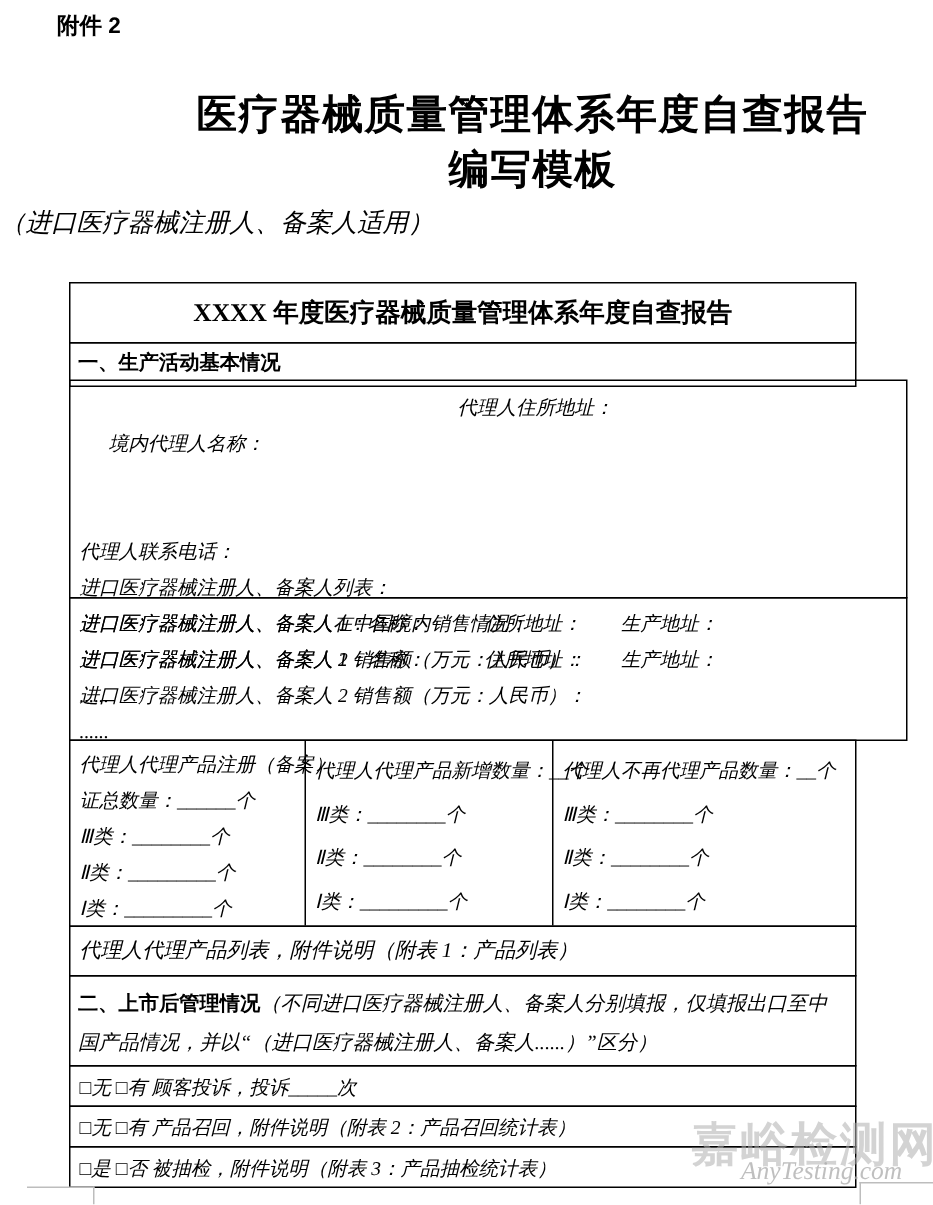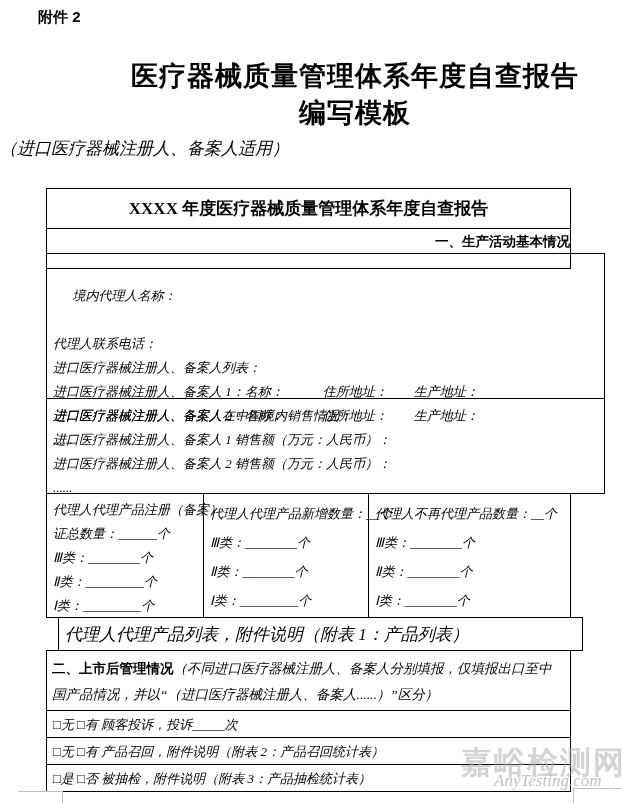--- a/index.html
+++ b/index.html
@@ -25,22 +25,22 @@
   }
 
   
   .trow { position:absolute; left:46px; box-sizing:border-box;
           border:1px solid #000; background:transparent; }
   .w-std  { width:525px; }   
   .w-wide { width:559px; }   
 
   .r-title   { top:188px; height:41px;  line-height:39px; text-align:center;
                font-weight:bold; font-size:17px; }
-  .r-sec1    { top:228px; height:41px;  line-height:25px; font-weight:bold;
-               font-size:13.5px; padding-left:5px;text-align:right; }
+  .r-sec1    { top:228px; height:30px;  line-height:25px; font-weight:bold;
+               font-size:13.5px; padding-left:5px; }
   .r-agent   { top:253px; height:146px; padding:6px 0 0 6px; }
   .r-sales   { top:398px; height:96px;  padding:5px 0 0 6px; }
   .r-cols    { top:493px; height:125px; padding:0; }
   .r-plist   { top:617px; height:34px;  line-height:33px; padding-left:6px; }
   .r-sec2    { top:650px; height:61px;  padding:5px 8px 0 5px;
                font-size:13.5px; line-height:26px; }
   .r-chk1    { top:710px; height:28px;  line-height:27px; padding-left:6px; }
   .r-chk2    { top:737px; height:28px;  line-height:27px; padding-left:6px; }
   .r-chk3    { top:764px; height:28px;  line-height:27px; padding-left:6px; }
 
@@ -50,21 +50,21 @@
 
   .colwrap { display:flex; height:100%; }
   .col { box-sizing:border-box; padding:4px 4px 0 6px; }
   .col1 { width:157px; border-right:1px solid #000; }
   .col2w{ width:165px; border-right:1px solid #000; }
   .col3 { flex:1; }
   .col .cellline { line-height:24px; }
   .col2w .cellline, .col3 .cellline { line-height:27px; padding-top:2px; }
 
   .chk { font-size:13px; }
-  .plist { font-size:17px;margin-left:12px; }
+  .plist { font-size:14px; }
 
   .sec2-bold { font-family:"Liberation Sans", sans-serif; font-weight:bold; font-style:normal; }
 
   .watermark-cn {
     position:absolute; top:742px; right:-4px; z-index:5;
     font-family:"Liberation Sans", sans-serif; font-weight:bold;
     font-size:31px; color:rgba(175,175,175,0.55); letter-spacing:2px;
     white-space:nowrap;
   }
   .watermark-en {
@@ -94,20 +94,21 @@
 
   <div class="trow w-std r-title">
     <span>XXXX 年度医疗器械质量管理体系年度自查报告</span>
   </div>
 
   <div class="trow w-std r-sec1 sans">一、生产活动基本情况</div>
 
   <div class="trow w-wide r-agent kai">
     <div class="cellline twocol">
       <span>境内代理人名称：</span>
+      <span class="c2">代理人住所地址：</span>
     </div>
     <div class="cellline">代理人联系电话：</div>
     <div class="cellline">进口医疗器械注册人、备案人列表：</div>
     <div class="cellline">进口医疗器械注册人、备案人 1：名称：　　　住所地址：　　生产地址：</div>
     <div class="cellline">进口医疗器械注册人、备案人 2：名称：　　　住所地址：　　生产地址：</div>
     <div class="cellline">......</div>
   </div>
 
   <div class="trow w-wide r-sales kai">
     <div class="cellline">进口医疗器械注册人、备案人在中国境内销售情况：</div>

